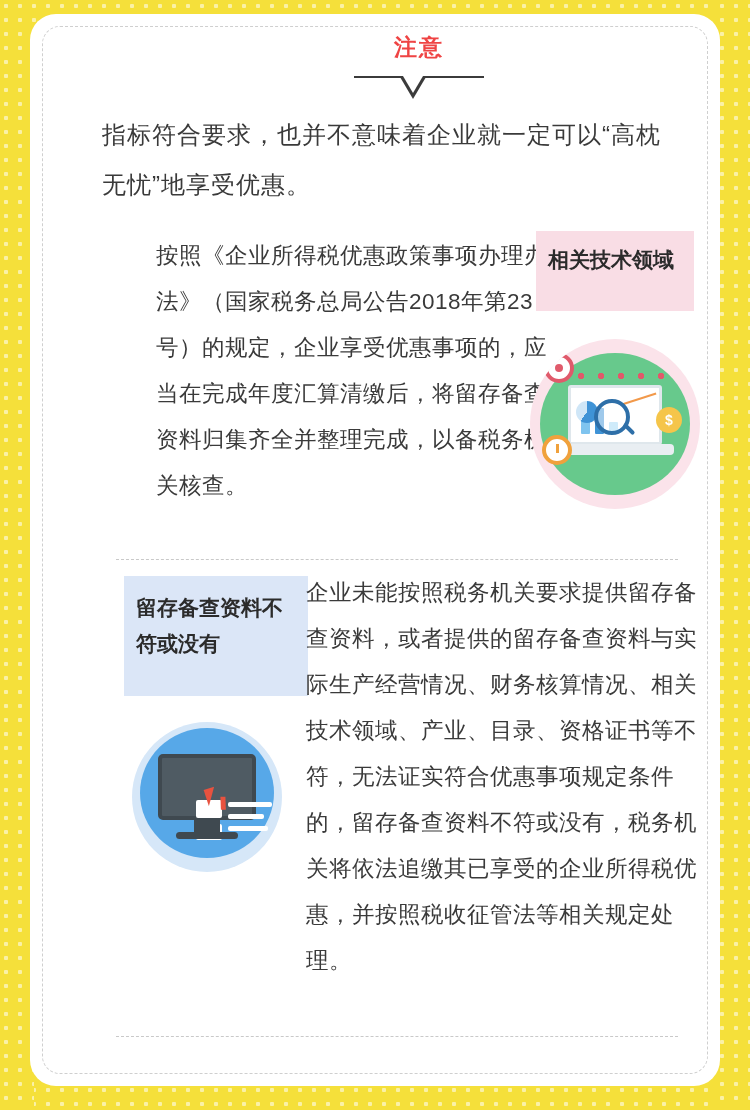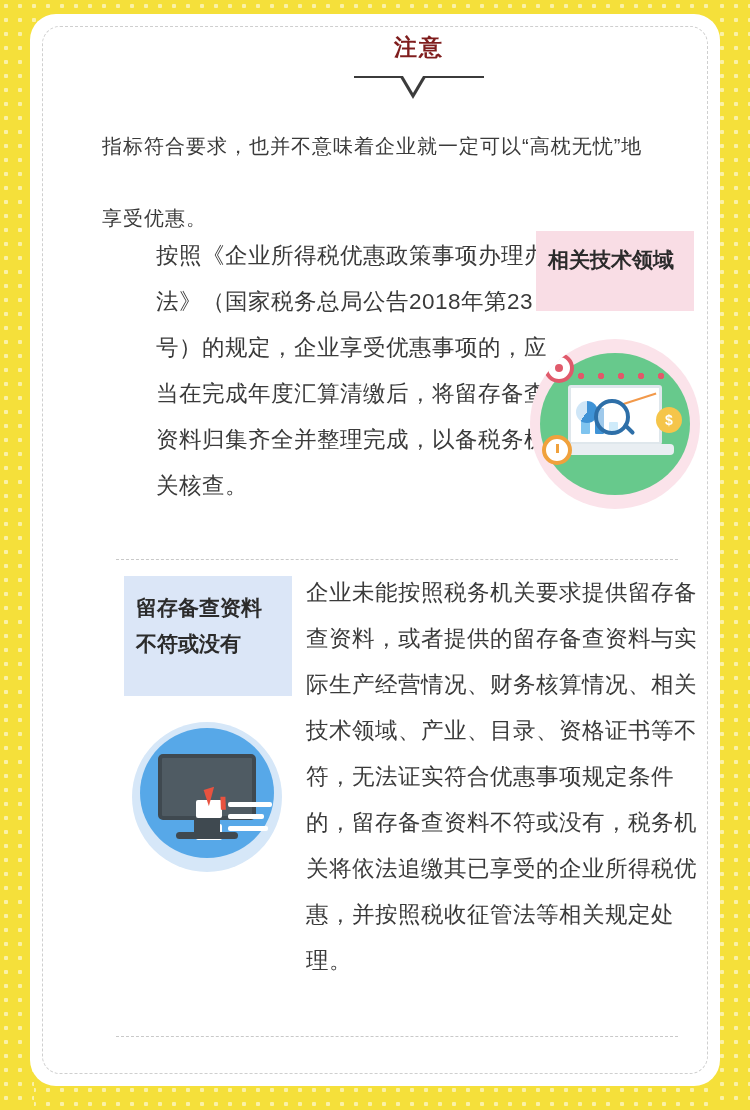--- a/index.html
+++ b/index.html
@@ -94,21 +94,21 @@
     box-sizing: border-box;
   }
   .notice-text {
     position: absolute;
     left: 0;
     top: 16px;
     width: 130px;
     text-align: center;
     font-size: 23px;
     font-weight: bold;
-    color: #7f1d1d;
+    color: #ef4444;
     letter-spacing: 2px;
   }
   .notice-tail {
     position: absolute;
     left: 46px;
     top: 61px;
     width: 0;
     height: 0;
     border-left: 13px solid transparent;
     border-right: 13px solid transparent;
@@ -125,22 +125,22 @@
     border-right: 10px solid transparent;
     border-top: 17px solid #ffffff;
   }
 
   
   .lead {
     position: absolute;
     left: 28px;
     top: 96px;
     width: 560px;
-    font-size: 20px;
-    line-height: 72px;
+    font-size: 24px;
+    line-height: 50px;
     color: #3a3a3a;
     letter-spacing: 1px;
   }
 
   
   .sec1 {
     position: absolute;
     left: 42px;
     top: 205px;
     width: 562px;
@@ -337,21 +337,21 @@
     position: absolute;
     left: 42px;
     top: 556px;
     width: 562px;
     height: 480px;
   }
   .tag-blue {
     position: absolute;
     left: 8px;
     top: 6px;
-    width: 168px;
+    width: 184px;
     height: 120px;
     background: #dbe6f7;
     box-sizing: border-box;
     padding: 14px 10px 0 12px;
     font-size: 21px;
     font-weight: bold;
     line-height: 36px;
     color: #2b2b2b;
   }
   .illus-blue {

